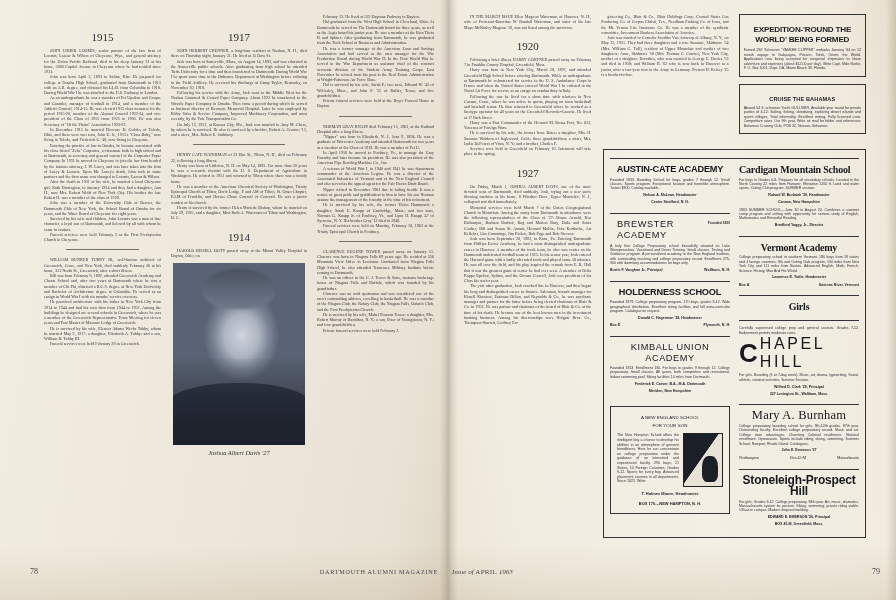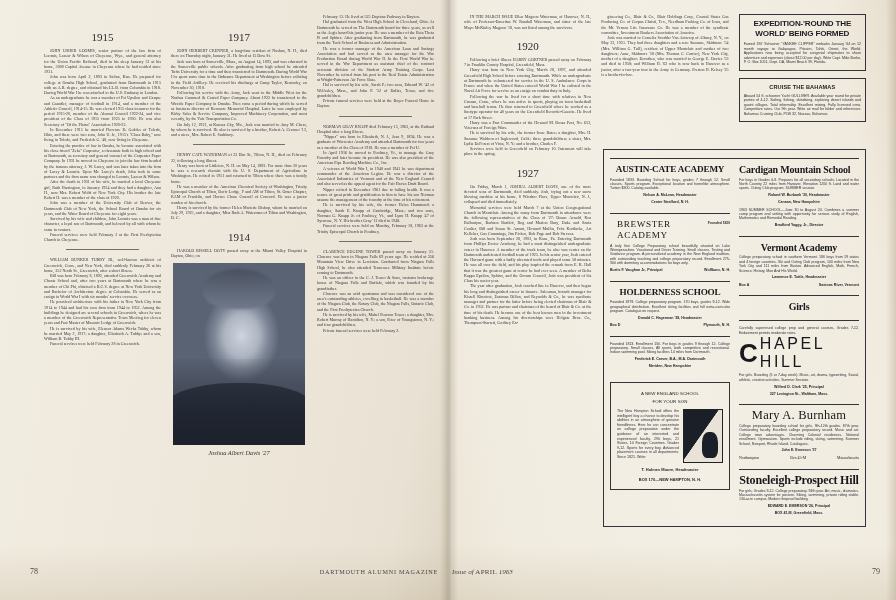--- a/index.html
+++ b/index.html
@@ -63,36 +63,36 @@
 
   
   .foot{position:absolute;bottom:24px;left:0;width:100%;}
   .foot-inner{display:flex;justify-content:space-between;align-items:baseline;}
   .pno{font-size:8px;color:#3a3b42;}
   .mag{font-size:6.2px;letter-spacing:.12em;color:#3a3b42;font-variant:small-caps;}
   .issue{font-size:7px;color:#3a3b42;font-style:italic;}
   .issue b{font-style:normal;font-variant:small-caps;font-weight:400;letter-spacing:.04em;}
 
   
-  .ad{border:1.1px solid #33343a;box-sizing:border-box;padding:4px 4px 5px;margin-bottom:7px;background:transparent;}
+  .ad{border:1.1px solid #33343a;box-sizing:border-box;padding:10px 4px 5px;margin-bottom:7px;background:transparent;}
   .ad-hd{text-align:center;font-family:"Liberation Sans",sans-serif;font-weight:700;
     font-size:8.1px;line-height:10px;letter-spacing:-.2px;color:#1c1d22;}
   .ad-hd.sm{font-size:5.6px;line-height:8px;letter-spacing:.02em;}
   .ad-bt{font-size:3.6px;line-height:4.5px;text-align:justify;color:#30323c;margin-top:3px;font-family:"Liberation Sans",sans-serif;}
 
   
   .dir{border:1.2px solid #33343a;box-sizing:border-box;padding:5px 6px 6px;margin-top:4px;}
   .dir-title{text-align:center;font-family:"Liberation Sans",sans-serif;font-weight:700;
     font-size:17.5px;line-height:21px;letter-spacing:-.3px;color:#151519;margin:1px 0 4px;}
   .dir-rule{height:1.1px;background:#33343a;margin:3px 0 5px;}
   .dir-cols{display:flex;gap:9px;}
   .dir-col{width:calc(50% - 4.5px);}
   .sch{padding-bottom:4px;}
   .sch-sep{height:1px;background:#33343a;margin:4px 0 5px;}
-  .sch-nm{font-family:Liberation Serif, serif;font-weight:700;color:#17181d;
+  .sch-nm{font-family:Liberation Sans, sans-serif;font-weight:700;color:#17181d;
     font-size:9.2px;line-height:11px;letter-spacing:-.2px;text-align:center;}
   .sch-nm.serif{font-family:"Liberation Serif",serif;font-weight:700;font-size:10px;}
   .sch-nm.left{text-align:left;}
   .sch-nm.light{font-weight:400;letter-spacing:.6px;}
   .sch-nm.script{font-family:"Liberation Serif",serif;font-weight:400;font-size:12.5px;letter-spacing:.2px;}
   .sch-bt{font-size:3.55px;line-height:4.4px;text-align:justify;color:#30323c;margin-top:2.5px;font-family:"Liberation Sans",sans-serif;}
   .sch-ct{font-size:3.6px;line-height:4.6px;text-align:center;color:#1f2027;margin-top:2.5px;font-family:"Liberation Sans",sans-serif;font-weight:700;}
   .sch-sp{display:flex;justify-content:space-between;font-size:3.6px;line-height:4.6px;font-family:"Liberation Sans",sans-serif;font-weight:700;color:#1f2027;margin-top:2.5px;}
   .sch-sp3{display:flex;justify-content:space-between;font-size:3.8px;line-height:5px;font-family:"Liberation Serif",serif;color:#1f2027;margin-top:3px;}
   .nm-row{display:flex;align-items:flex-start;justify-content:space-between;}
@@ -287,20 +287,21 @@
             <div class="sch-bt">Founded 1879. College preparatory program. 170 boys, grades 9-12. Wide geographical distribution. Excellent skiing facilities and full extra-curricular program. Catalogue on request.</div>
             <div class="sch-ct">Donald C. Hagerman '38, Headmaster</div>
             <div class="sch-sp">
               <span>Box D</span>
               <span>Plymouth, N. H.</span>
             </div>
           </div>
           <div class="sch-sep"></div>
 
           <div class="sch">
+            <div class="sch-nm light">KIMBALL UNION ACADEMY</div>
             <div class="sch-bt">Founded 1813. Enrollment 150. For boys in grades 9 through 12. College preparatory. Small classes. All sports, both competitive and recreational. Indoor swimming pool. Skiing facilities 14 miles from Dartmouth.</div>
             <div class="sch-ct">Frederick E. Carver, B.A., M.A. Dartmouth</div>
             <div class="sch-ct">Meriden, New Hampshire</div>
           </div>
 
           <div class="spacer"></div>
 
           <div class="nh">
             <div class="nh-sub">A NEW ENGLAND SCHOOL</div>
             <div class="nh-sub">FOR YOUR SON</div>

